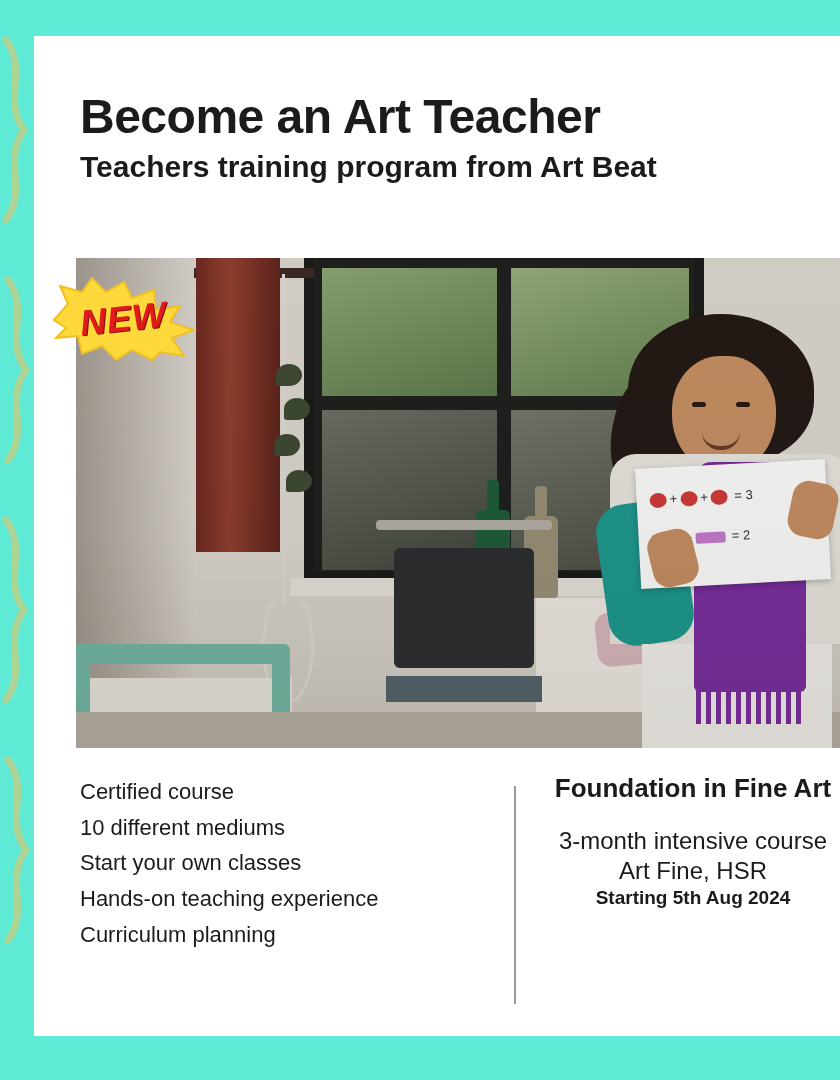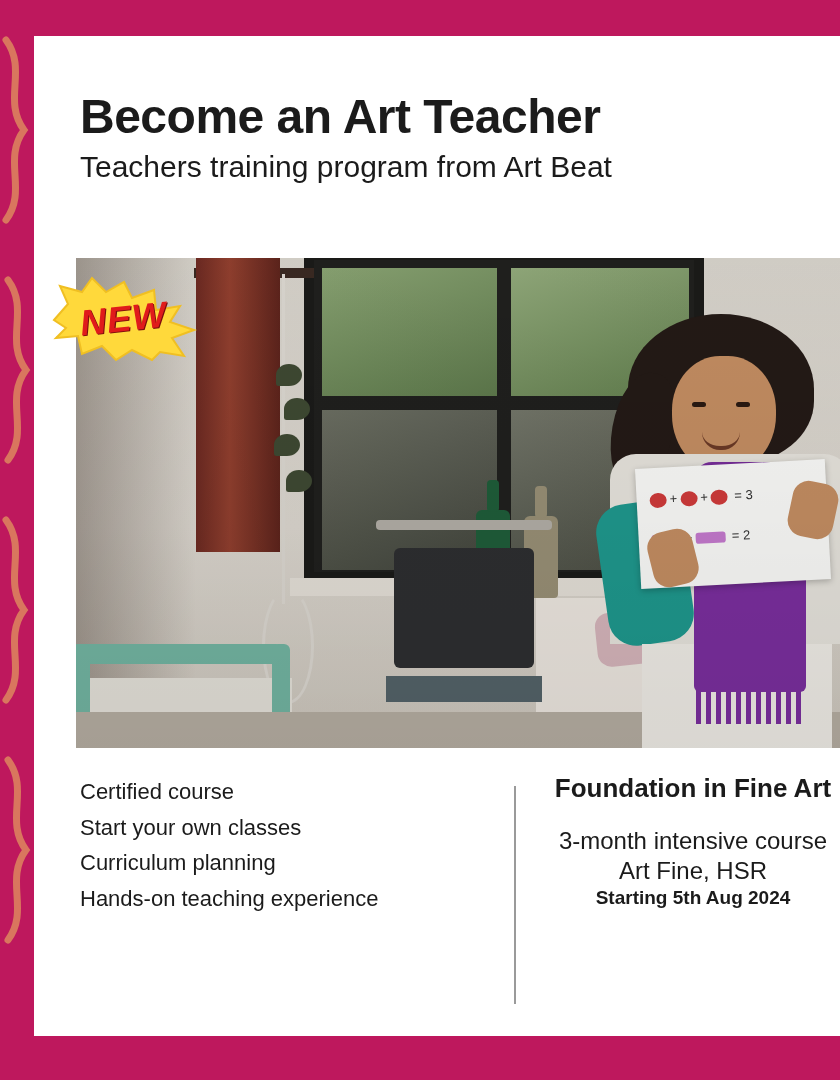--- a/index.html
+++ b/index.html
@@ -10,21 +10,21 @@
     width: 840px;
     height: 1080px;
     overflow: hidden;
     font-family: "Liberation Sans", sans-serif;
     background: #e8a92a;
   }
   .poster {
     position: relative;
     width: 840px;
     height: 1080px;
-    background: #be185d;
+    background: #5eead4;
     overflow: hidden;
   }
   
   .edge-scribble {
     position: absolute;
     left: 0;
     top: 0;
     width: 34px;
     height: 1080px;
     opacity: 0.55;
@@ -46,21 +46,21 @@
     font-size: 48px;
     font-weight: bold;
     color: #1b1b1b;
     letter-spacing: -0.5px;
     line-height: 1.05;
     margin: 0;
     white-space: nowrap;
   }
   .subtitle {
     font-size: 30px;
-    font-weight: normal;
+    font-weight: bold;
     color: #1b1b1b;
     margin: 8px 0 0 0;
     line-height: 1.15;
     white-space: nowrap;
   }
   
   .photo {
     position: absolute;
     left: 42px;
     top: 222px;
@@ -476,23 +476,24 @@
     <div class="new-badge">
       <svg viewBox="0 0 150 86" preserveAspectRatio="none">
         <polygon points="6,44 20,28 12,10 34,16 44,2 58,16 76,6 84,22 106,14 108,34 132,30 122,46 146,54 124,62 136,80 112,76 104,84 84,74 68,84 54,70 34,78 30,60 8,62 18,52" fill="#ffd93b" stroke="#f0bf22" stroke-width="2"></polygon>
       </svg>
       <span>NEW</span>
     </div>
 
     <div class="bottom">
       <div class="features">
         <div class="feature">Certified course</div>
+        <div class="feature">10 different mediums</div>
         <div class="feature">Start your own classes</div>
+        <div class="feature">Hands-on teaching experience</div>
         <div class="feature">Curriculum planning</div>
-        <div class="feature">Hands-on teaching experience</div>
       </div>
 
       <div class="divider"></div>
 
       <div class="course">
         <div class="course-name">Foundation in Fine Art</div>
         <div class="course-detail">3-month intensive course</div>
         <div class="course-detail" style="margin-top:0">Art Fine, HSR</div>
         <div class="course-start">Starting 5th Aug 2024</div>
       </div>

